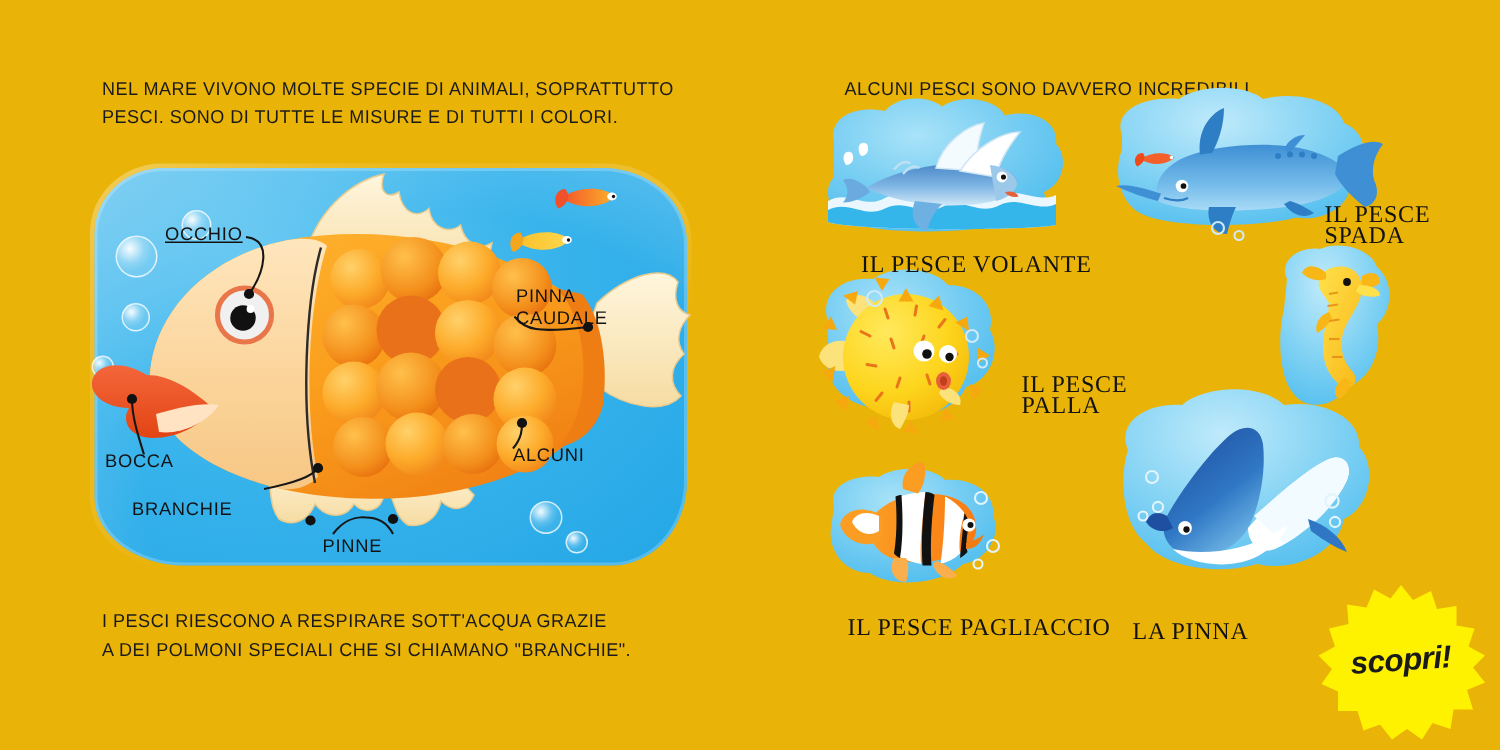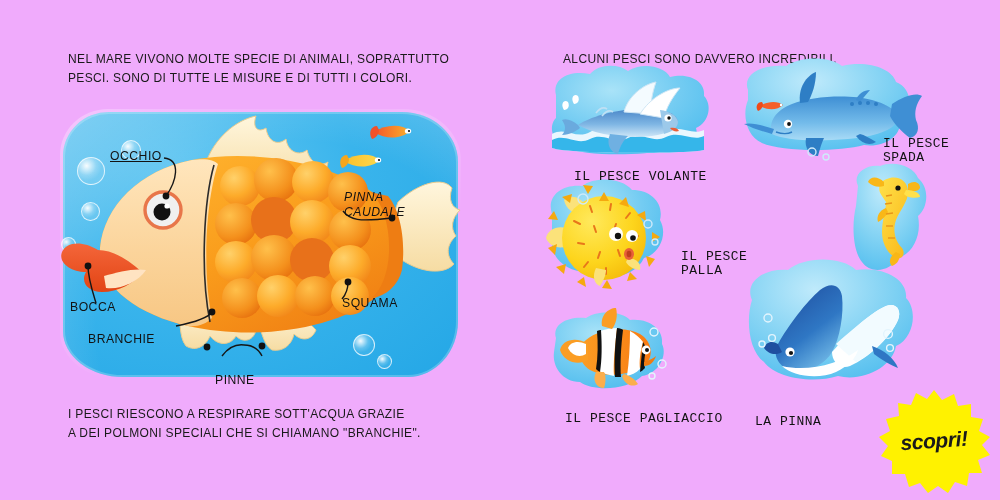--- a/index.html
+++ b/index.html
@@ -1,20 +1,20 @@
 <!DOCTYPE html>
 <html><head>
 <meta charset="utf-8">
 <style>
   html,body{margin:0;padding:0;}
   body{
     width:1000px;height:500px;overflow:hidden;background:#ffffff;
     font-family:"Liberation Sans", sans-serif;
   }
-  .page{position:relative;width:1000px;height:500px;background:#f0abfc;}
+  .page{position:relative;width:1000px;height:500px;background:#eab308;}
 
   
   .body-text{
     position:absolute;
     font-family:"Liberation Sans", sans-serif;
     font-size:12.4px;
     letter-spacing:.35px;
     line-height:19px;
     color:#1a1a1a;
     white-space:pre-line;
@@ -26,22 +26,22 @@
     position:absolute;
     font-family:"Liberation Sans", sans-serif;
     font-size:12.2px;
     letter-spacing:.5px;
     line-height:15px;
     color:#121212;
     white-space:pre-line;
   }
   .caption{
     position:absolute;
-    font-family:Liberation Mono, monospace;
-    font-size:13px;
+    font-family:Liberation Serif, serif;
+    font-size:16px;
     letter-spacing:.5px;
     line-height:14px;
     color:#121212;
     white-space:pre-line;
   }
 
   
   .aquarium{
     position:absolute;left:63px;top:112px;width:395px;height:265px;
     background:
@@ -219,26 +219,26 @@
       <circle cx="392" cy="218" r="3.4"></circle>
       <circle cx="88" cy="266" r="3.4"></circle>
       <circle cx="212" cy="312" r="3.4"></circle>
       <circle cx="207" cy="347" r="3.4"></circle>
       <circle cx="262" cy="346" r="3.4"></circle>
       <circle cx="348" cy="282" r="3.4"></circle>
     </g>
   </svg>
 
   <div class="label" style="left:110px;top:149px;text-decoration:underline;">OCCHIO</div>
-  <div class="label" style="left:344px;top:190px;font-style:italic;">PINNA
+  <div class="label" style="left:344px;top:190px;">PINNA
 CAUDALE</div>
   <div class="label" style="left:70px;top:300px;">BOCCA</div>
   <div class="label" style="left:88px;top:332px;">BRANCHIE</div>
-  <div class="label" style="left:215px;top:357px;margin-top:16px;">PINNE</div>
-  <div class="label" style="left:342px;top:296px;">SQUAMA</div>
+  <div class="label" style="left:215px;top:357px;">PINNE</div>
+  <div class="label" style="left:342px;top:296px;">ALCUNI</div>
 
   <div class="body-text" style="left:68px;top:405px;width:410px;">I PESCI RIESCONO A RESPIRARE SOTT'ACQUA GRAZIE
 A DEI POLMONI SPECIALI CHE SI CHIAMANO "BRANCHIE".</div>
 
   <div class="body-text" style="left:563px;top:50px;width:400px;">ALCUNI PESCI SONO DAVVERO INCREDIBILI.</div>
 
   <svg class="overlay" viewBox="0 0 1000 500">
     <defs>
       <radialGradient id="blobW" cx="38%" cy="28%" r="78%">
         <stop offset="0%" stop-color="#a9e3f8"></stop>

